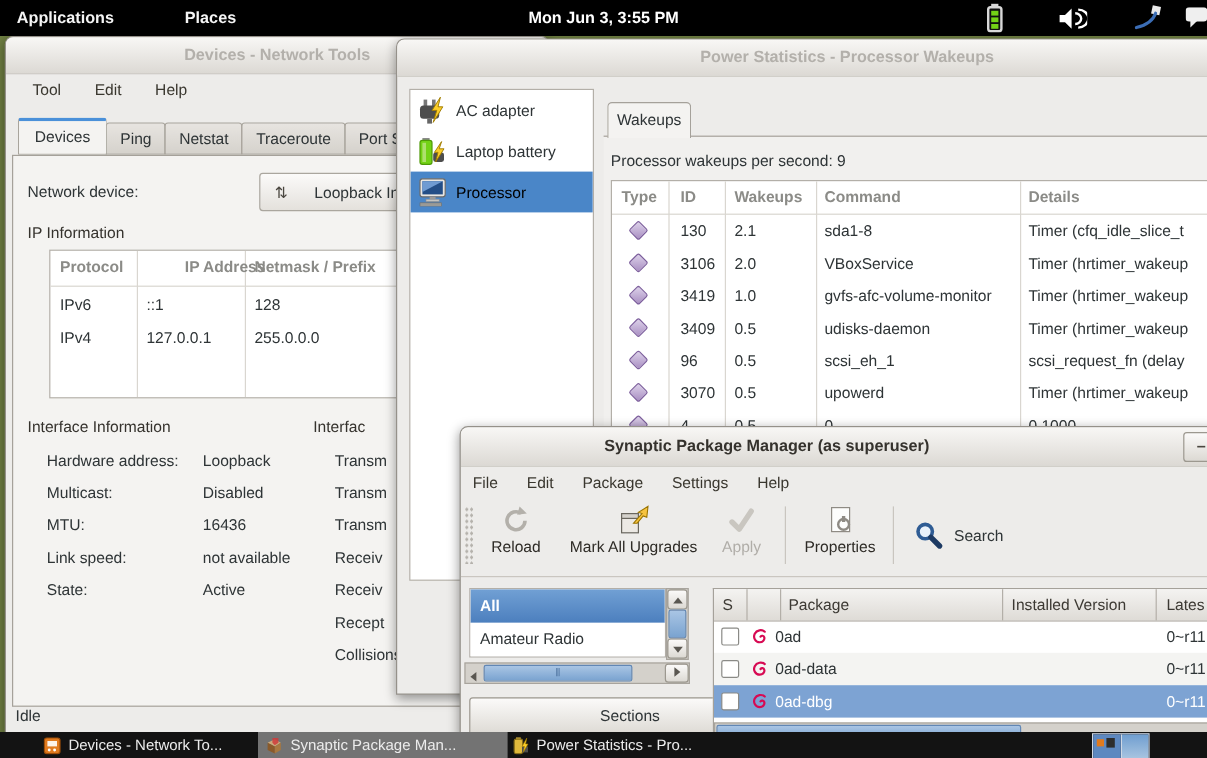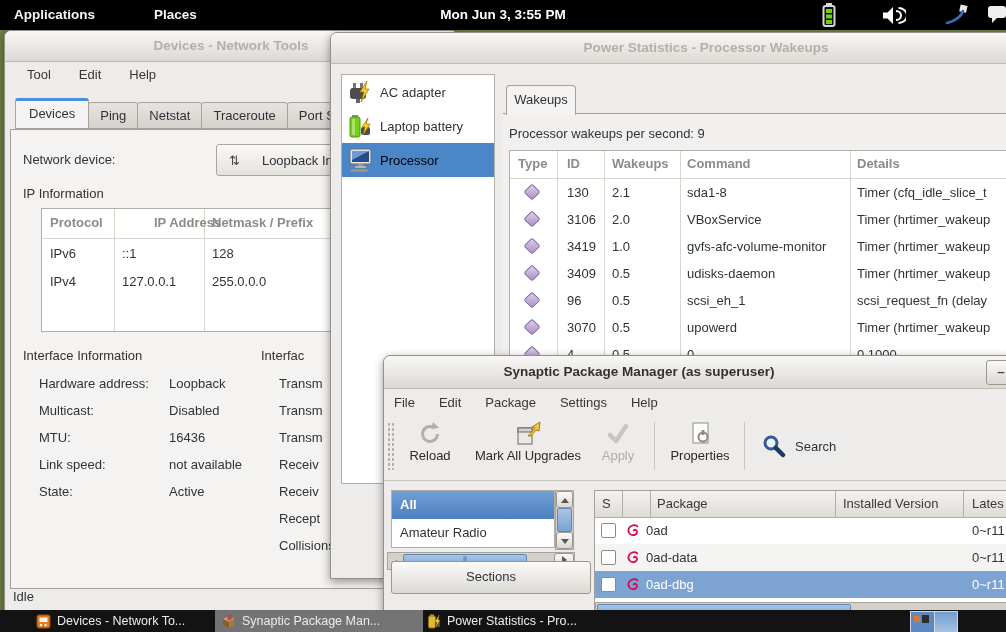--- a/index.html
+++ b/index.html
@@ -324,21 +324,21 @@
       <div class="abs scrolltrack" style="left:171px;top:9px;width:17px;height:58px;">
         <div class="abs button" style="left:0;top:0;width:15px;height:15px;line-height:13px;"><span class="arrow ar-up"></span></div>
         <div class="abs scrollthumb" style="left:1px;top:17px;width:13px;height:22px;"></div>
         <div class="abs button" style="left:0;top:41px;width:15px;height:15px;line-height:13px;"><span class="arrow ar-dn"></span></div>
       </div>
       <div class="abs scrolltrack" style="left:3px;top:71px;width:186px;height:16px;">
         <div class="abs" style="left:4px;top:3px;"><span class="arrow ar-l"></span></div>
         <div class="abs scrollthumb" style="left:15px;top:1px;width:122px;height:12px;text-align:center;line-height:10px;color:#4a6f9c;font-size:9px;">⦀</div>
         <div class="abs button" style="left:166px;top:0;width:18px;height:14px;line-height:12px;"><span class="arrow ar-r"></span></div>
       </div>
-      <div class="abs button" style="left:7px;top:80px;width:198px;height:31px;line-height:29px;">
+      <div class="abs button" style="left:7px;top:100px;width:198px;height:31px;line-height:29px;padding-left:34px;">
         <span>Sections</span>
       </div>
 
       <div class="abs" style="left:210px;top:9px;width:417px;height:130px;background:#fff;border:1px solid #a5a19a;border-right:none;">
         <div class="abs hdr" style="left:0;top:0;width:100%;height:26px;">
           <span class="abs nowrap" style="left:7px;top:5px;">S</span>
           <span class="abs nowrap" style="left:62px;top:5px;">Package</span>
           <span class="abs nowrap" style="left:248px;top:5px;">Installed Version</span>
           <span class="abs nowrap" style="left:377px;top:5px;">Lates</span>
           <div class="colsep" style="left:27px;background:#b3afa8;"></div>

